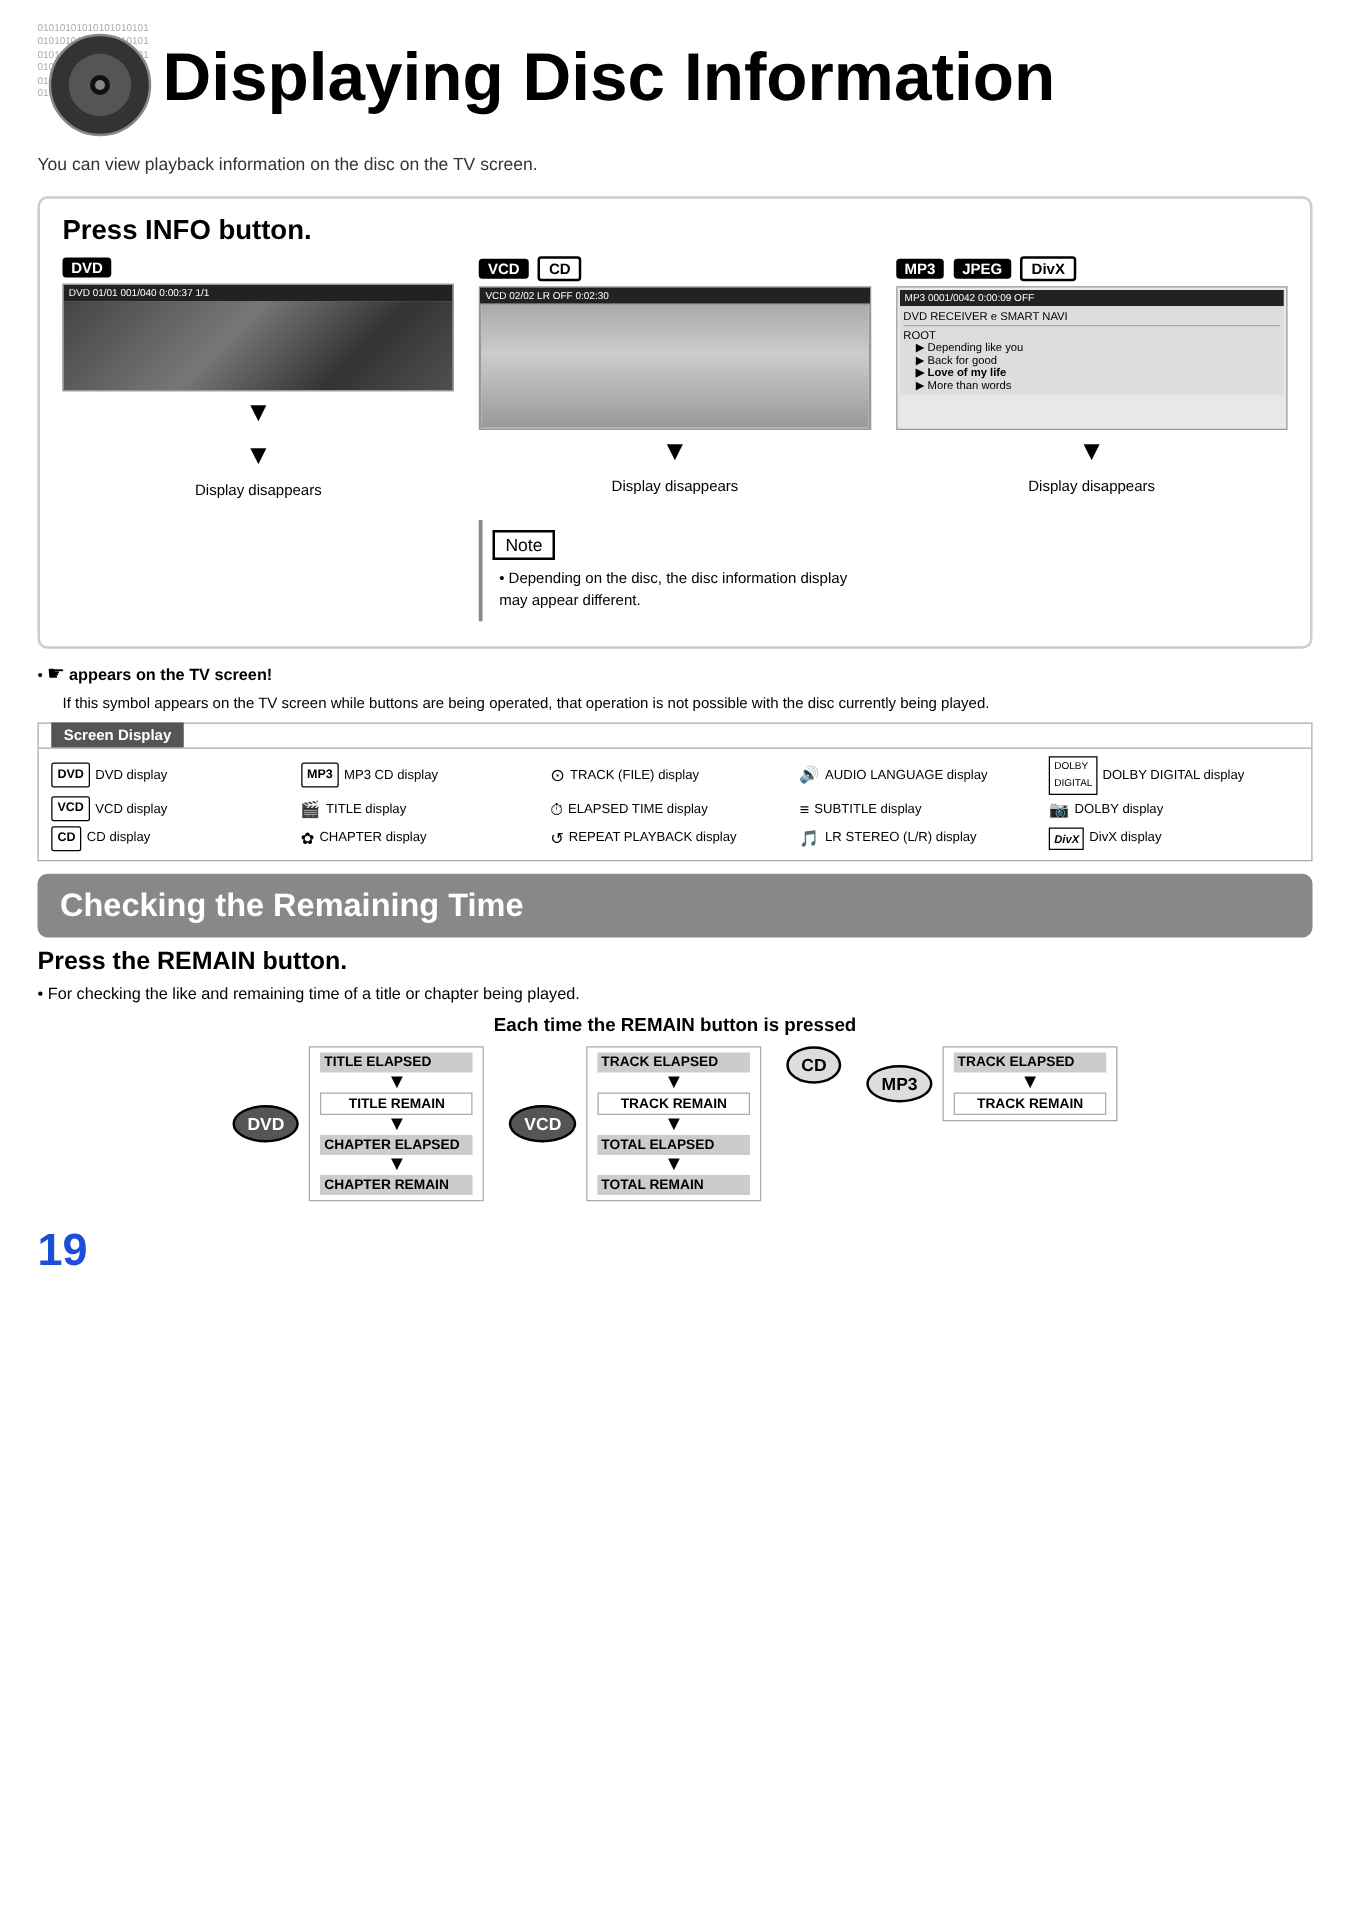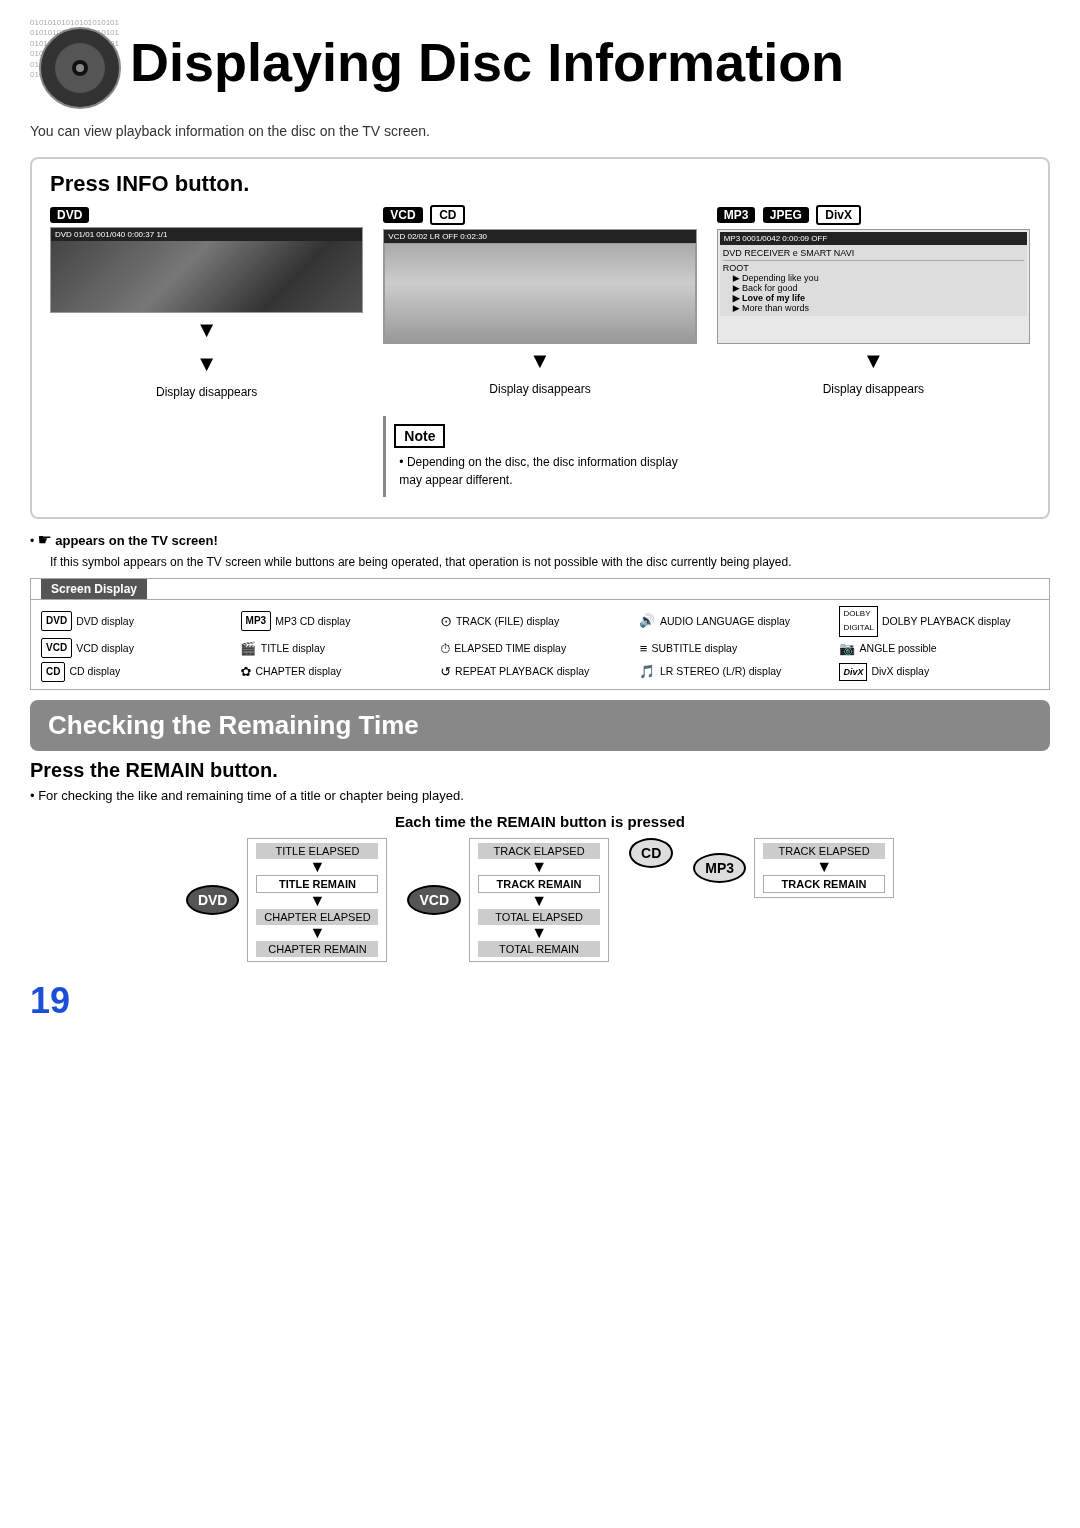--- a/index.html
+++ b/index.html
@@ -157,21 +157,21 @@
       width: 100%;
       font-size: 9px;
       padding: 2px;
     }
 
     
     .note-box {
       border: 2px solid #000;
       display: inline-block;
       padding: 2px 8px;
-      font-weight: bold;
+      font-weight: normal;
       font-size: 14px;
       margin-bottom: 5px;
     }
     .note-content {
       font-size: 12px;
       line-height: 1.5;
       padding: 0 5px;
     }
 
     
@@ -290,24 +290,23 @@
       display: flex;
       flex-direction: column;
       align-items: center;
       border: 1px solid #aaa;
       padding: 4px 8px;
       min-width: 140px;
     }
     .flow-step {
       background: #ccc;
       font-size: 11px;
-      font-weight: normal;
+      font-weight: bold;
       padding: 2px 3px;
       width: 100%;
-      text-align: center;
     }
     .flow-arrow-down {
       font-size: 16px;
       line-height: 1;
       color: #000;
     }
     .flow-step-white {
       background: #fff;
       border: 1px solid #aaa;
       font-size: 11px;
@@ -435,42 +434,42 @@
     <div class="sd-item">
       <span style="font-size:14px;">⊙</span>
       <span>TRACK (FILE) display</span>
     </div>
     <div class="sd-item">
       <span style="font-size:13px;">🔊</span>
       <span>AUDIO LANGUAGE display</span>
     </div>
     <div class="sd-item">
       <span style="border:1px solid #000;font-size:8px;padding:0 3px;font-weight:normal;">DOLBY<br>DIGITAL</span>
-      <span>DOLBY PLAYBACK display</span>
+      <span>DOLBY DIGITAL display</span>
     </div>
 
     <div class="sd-item">
       <span class="sd-badge">VCD</span>
       <span>VCD display</span>
     </div>
     <div class="sd-item">
       <span style="font-size:13px;">🎬</span>
       <span>TITLE display</span>
     </div>
     <div class="sd-item">
       <span style="font-size:13px;">⏱</span>
       <span>ELAPSED TIME display</span>
     </div>
     <div class="sd-item">
       <span style="font-size:13px;">≡</span>
       <span>SUBTITLE display</span>
     </div>
     <div class="sd-item">
       <span style="font-size:13px;">📷</span>
-      <span>ANGLE possible</span>
+      <span>DOLBY display</span>
     </div>
 
     <div class="sd-item">
       <span class="sd-badge">CD</span>
       <span>CD display</span>
     </div>
     <div class="sd-item">
       <span style="font-size:13px;">✿</span>
       <span>CHAPTER display</span>
     </div>

